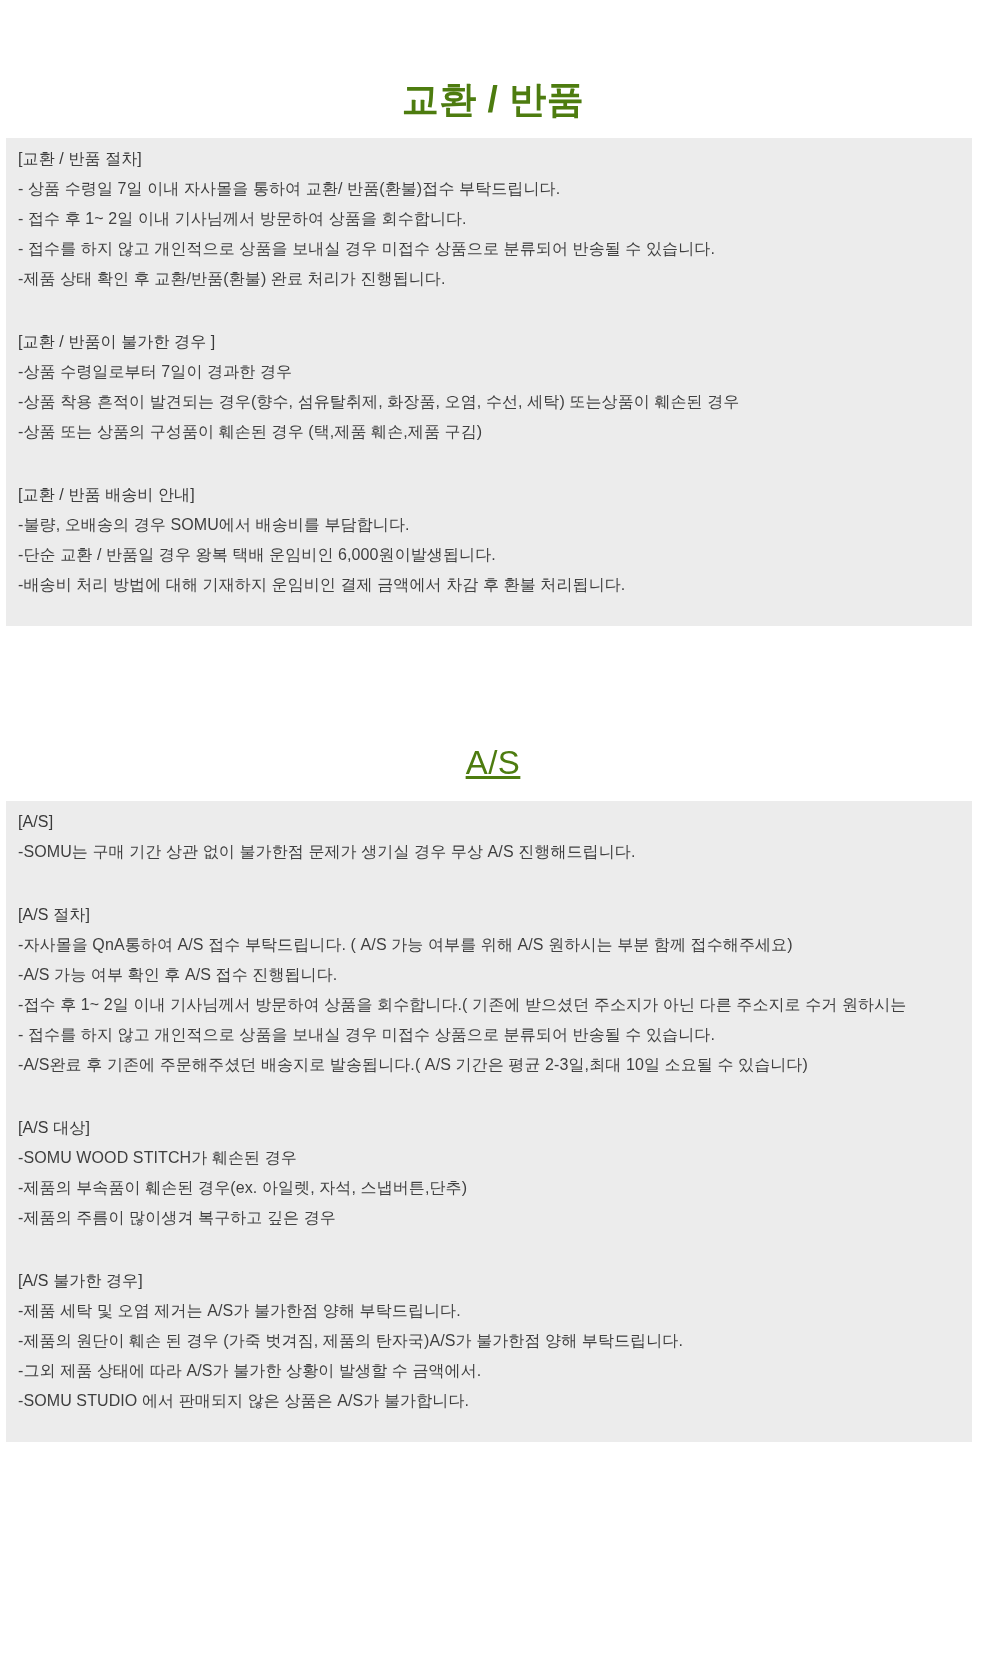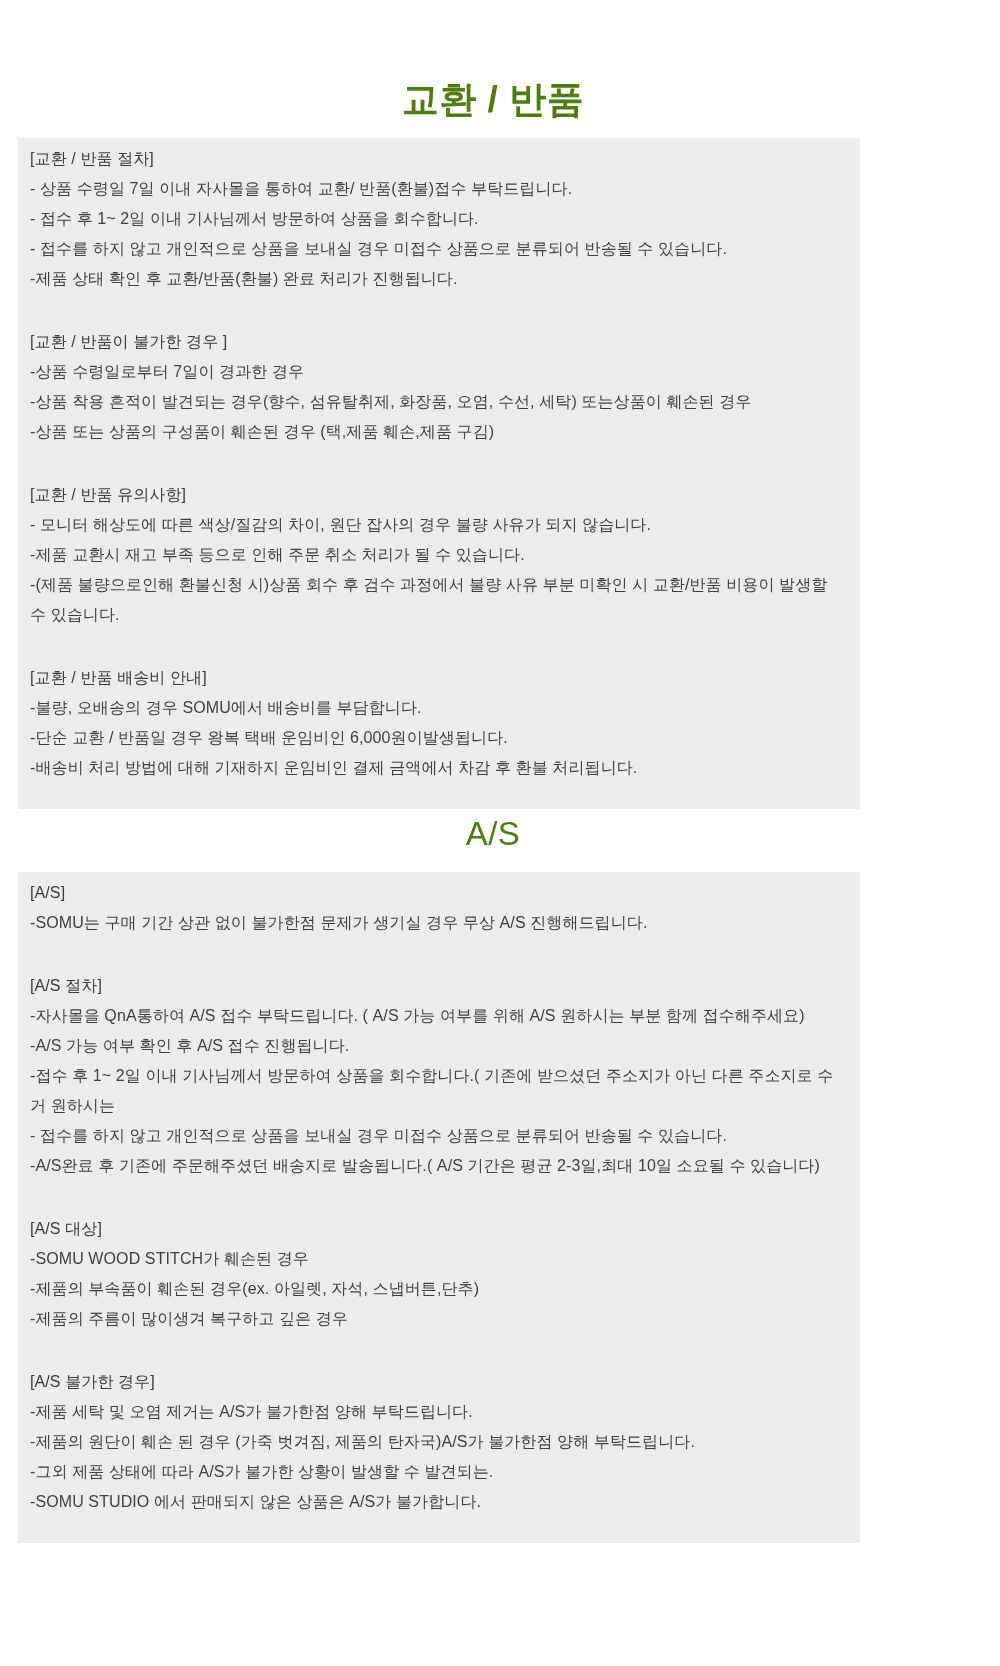--- a/index.html
+++ b/index.html
@@ -20,26 +20,28 @@
     color: #4d7c0f;
     line-height: 50px;
     font-weight: 600;
     font-size: 37px;
     letter-spacing: 0.5px;
   }
   .section-title.first {
     margin-top: 75px;
   }
   .section-title.light {
+    margin-top: 112px;
     font-weight: 400;
     font-size: 33px;
+    text-decoration: underline;
   }
   .policy-box {
-    width: 842px;
-    margin-left: 18px;
+    width: 966px;
+    margin-left: 6px;
     background: #ececec;
     padding: 6px 22px 26px 12px;
     color: #3f3f3f;
     font-size: 16px;
     line-height: 30px;
   }
   .policy-box .group + .group {
     margin-top: 33px;
   }
   .policy-box p {
@@ -66,26 +68,20 @@
           <p class="line">- 접수를 하지 않고 개인적으로 상품을 보내실 경우 미접수 상품으로 분류되어 반송될 수 있습니다.</p>
           <p class="line">-제품 상태 확인 후 교환/반품(환불) 완료 처리가 진행됩니다.</p>
         </div>
         <div class="group">
           <p class="heading">[교환 / 반품이 불가한 경우 ]</p>
           <p class="line">-상품 수령일로부터 7일이 경과한 경우</p>
           <p class="line">-상품 착용 흔적이 발견되는 경우(향수, 섬유탈취제, 화장품, 오염, 수선, 세탁) 또는상품이 훼손된 경우</p>
           <p class="line">-상품 또는 상품의 구성품이 훼손된 경우 (택,제품 훼손,제품 구김)</p>
         </div>
         <div class="group">
-          <p class="heading">[교환 / 반품 유의사항]</p>
-          <p class="line">- 모니터 해상도에 따른 색상/질감의 차이, 원단 잡사의 경우 불량 사유가 되지 않습니다.</p>
-          <p class="line">-제품 교환시 재고 부족 등으로 인해 주문 취소 처리가 될 수 있습니다.</p>
-          <p class="line">-(제품 불량으로인해 환불신청 시)상품 회수 후 검수 과정에서 불량 사유 부분 미확인 시 교환/반품 비용이 발생할 수 있습니다.</p>
-        </div>
-        <div class="group">
           <p class="heading">[교환 / 반품 배송비 안내]</p>
           <p class="line">-불량, 오배송의 경우 SOMU에서 배송비를 부담합니다.</p>
           <p class="line">-단순 교환 / 반품일 경우 왕복 택배 운임비인 6,000원이발생됩니다.</p>
           <p class="line">-배송비 처리 방법에 대해 기재하지 운임비인 결제 금액에서 차감 후 환불 처리됩니다.</p>
         </div>
       </div>
   </section>
 
   <section>
     <h1 class="section-title light">A/S</h1>
@@ -105,19 +101,19 @@
         <div class="group">
           <p class="heading">[A/S 대상]</p>
           <p class="line">-SOMU WOOD STITCH가 훼손된 경우</p>
           <p class="line">-제품의 부속품이 훼손된 경우(ex. 아일렛, 자석, 스냅버튼,단추)</p>
           <p class="line">-제품의 주름이 많이생겨 복구하고 깊은 경우</p>
         </div>
         <div class="group">
           <p class="heading">[A/S 불가한 경우]</p>
           <p class="line">-제품 세탁 및 오염 제거는 A/S가 불가한점 양해 부탁드립니다.</p>
           <p class="line">-제품의 원단이 훼손 된 경우 (가죽 벗겨짐, 제품의 탄자국)A/S가 불가한점 양해 부탁드립니다.</p>
-          <p class="line">-그외 제품 상태에 따라 A/S가 불가한 상황이 발생할 수 발견되는.</p>
+          <p class="line">-그외 제품 상태에 따라 A/S가 불가한 상황이 발생할 수 금액에서.</p>
           <p class="line">-SOMU STUDIO 에서 판매되지 않은 상품은 A/S가 불가합니다.</p>
         </div>
       </div>
   </section>
 
 </main>
 
 </body></html>

